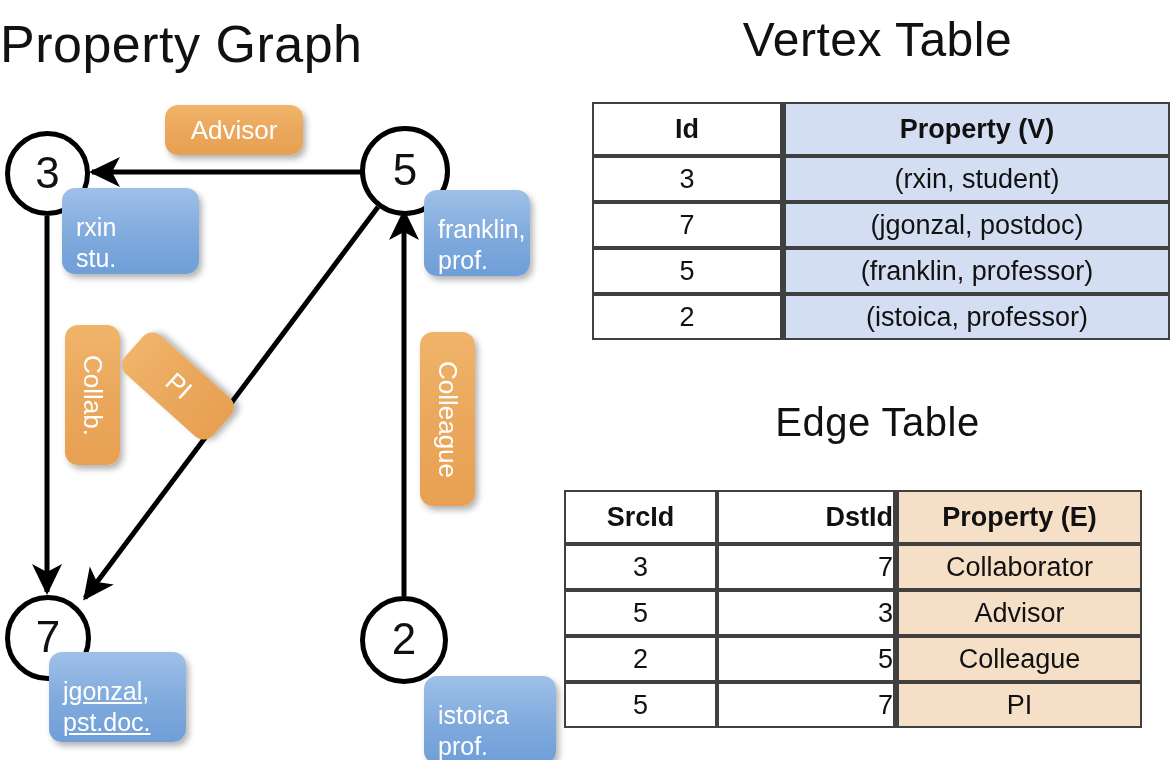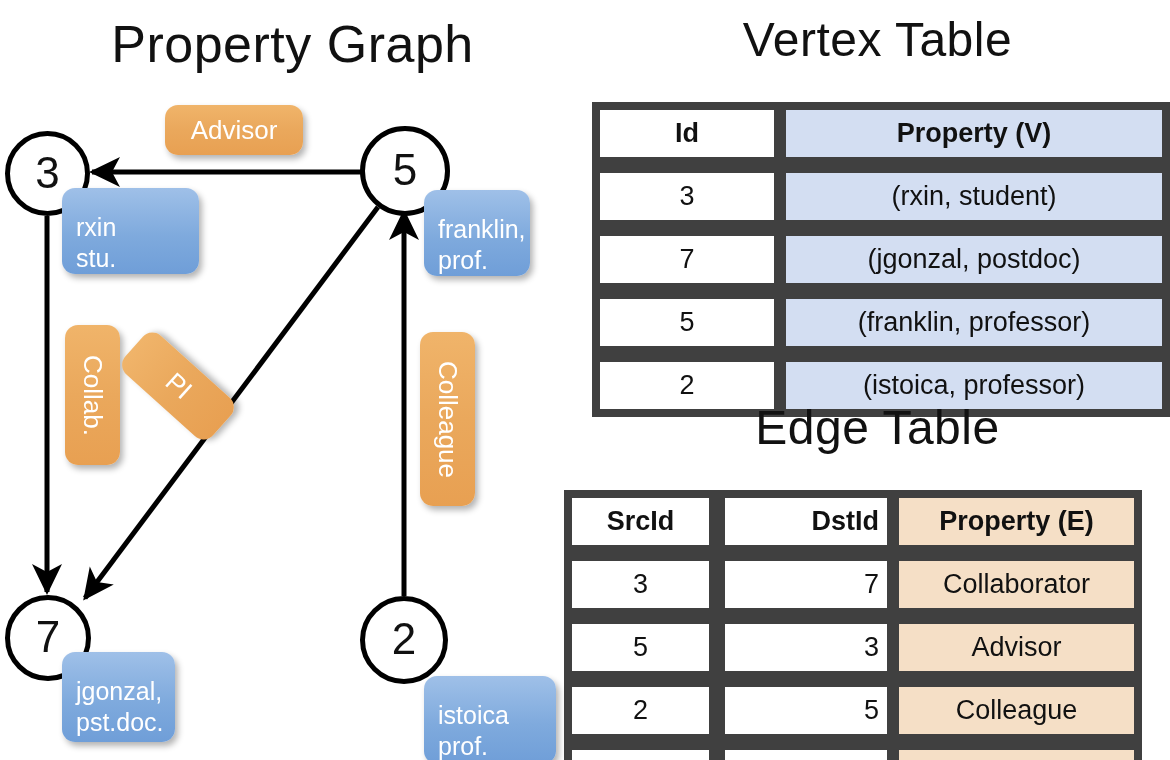--- a/index.html
+++ b/index.html
@@ -21,34 +21,34 @@
     position: absolute;
     font-family: "Liberation Sans", sans-serif;
     font-weight: 300;
     color: #111111;
     letter-spacing: 0.5px;
     white-space: nowrap;
   }
   #title-property-graph {
     left: 0; top: 14px;
     width: 585px;
-    text-align: center;
+    text-align: left;
     font-size: 52px;
   }
   #title-vertex-table {
     left: 585px; top: 12px;
     width: 585px;
     text-align: center;
     font-size: 48px;
   }
   #title-edge-table {
     left: 585px; top: 400px;
     width: 585px;
     text-align: center;
-    font-size: 48px;
+    font-size: 40px;
   }
 
   
   #graph-panel {
     position: absolute;
     left: 0; top: 0;
     width: 585px;
     height: 760px;
   }
   #graph-edges {
@@ -115,22 +115,22 @@
   .edge-label .rot90 { transform: rotate(90deg); }
 
   
   .data-table {
     position: absolute;
     border-collapse: separate;
     border-spacing: 0;
     font-family: "Liberation Sans", sans-serif;
   }
   .data-table td, .data-table th {
-    border: 8px solid #404040;
-    padding: 8px;
+    border: 2px solid #404040;
+    padding: 0;
     height: 46px;
     text-align: center;
     vertical-align: middle;
     font-weight: 300;
     font-size: 27px;
     color: #111111;
     box-sizing: border-box;
   }
   .data-table th {
     font-weight: 700;
@@ -206,21 +206,21 @@
     <div class="vertex-node" id="node-2" style="left:360px; top:596px; width:88px; height:88px;">
       <span class="vlabel">2</span>
     </div>
 
     <div class="prop-box" id="prop-3" style="left:62px; top:188px; width:137px; height:86px;">rxin
 stu.</div>
 
     <div class="prop-box" id="prop-5" style="left:424px; top:190px; width:106px; height:86px;">franklin,
 prof.</div>
 
-    <div class="prop-box" id="prop-7" style="left:62px; top:652px; width:113px; height:90px;">jgonzal,
+    <div class="prop-box" id="prop-7" style="left:49px; top:652px; width:137px; height:90px;text-decoration:underline;">jgonzal,
 pst.doc.</div>
 
     <div class="prop-box" id="prop-2" style="left:424px; top:676px; width:132px; height:88px;">istoica
 prof.</div>
   </div>
 
   <div class="title" id="title-vertex-table">Vertex Table</div>
 
   <table class="data-table" id="vertex-table">
     <thead>

